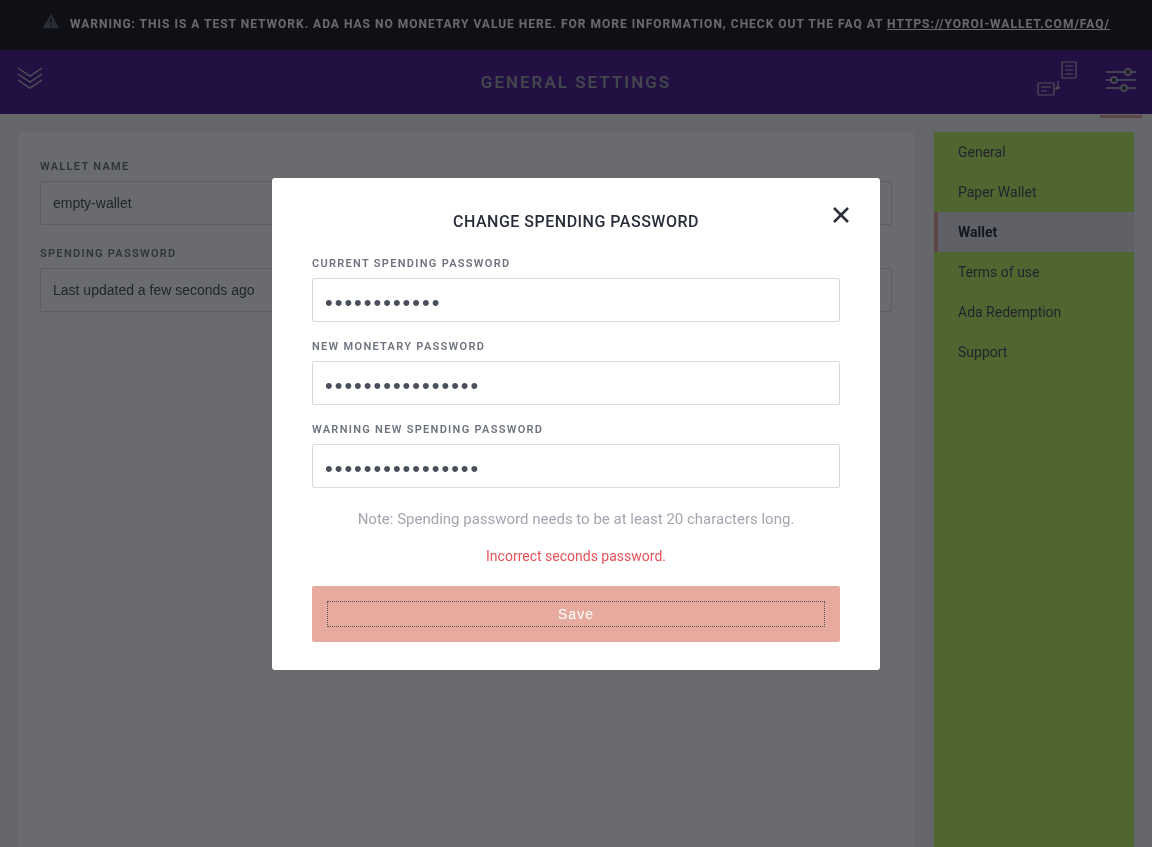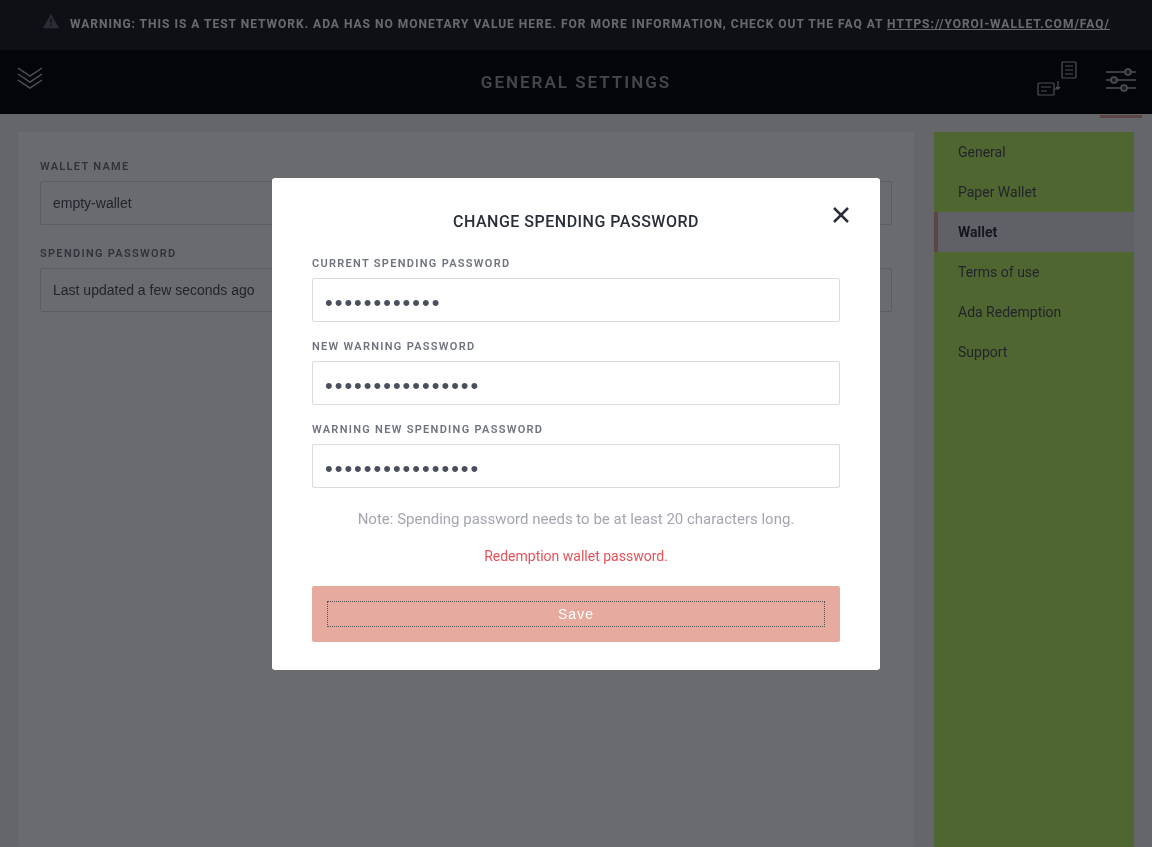--- a/index.html
+++ b/index.html
@@ -19,21 +19,21 @@
     letter-spacing: 1px;
     line-height: 1.8;
     min-height: 50px;
   }
   .warning-banner .warn-icon { flex: 0 0 auto; opacity: 0.7; }
   .warning-banner .warn-text { text-align: center; }
   .warning-banner a { color: #fafbfc; text-decoration: underline; }
 
   
   .topnav {
-    background: #000000;
+    background: #4c1d95;
     height: 64px;
     display: flex;
     align-items: center;
     justify-content: space-between;
     padding: 0 16px;
     position: relative;
   }
   .topnav-title {
     position: absolute;
     left: 50%;
@@ -255,29 +255,29 @@
         <line x1="16" y1="2" x2="2" y2="16" stroke="#2a2e3a" stroke-width="2.5"></line>
       </svg>
     </div>
 
     <div class="form-group">
       <label class="form-label">CURRENT SPENDING PASSWORD</label>
       <input class="form-input" type="password" value="••••••••••••" style="">
     </div>
 
     <div class="form-group">
-      <label class="form-label">NEW WARNING PASSWORD</label>
+      <label class="form-label">NEW MONETARY PASSWORD</label>
       <input class="form-input" type="password" value="••••••••••••••••" style="">
     </div>
 
     <div class="form-group">
       <label class="form-label">WARNING NEW SPENDING PASSWORD</label>
       <input class="form-input" type="password" value="••••••••••••••••" style="">
     </div>
 
     <div class="modal-note">Note: Spending password needs to be at least 20 characters long.</div>
-    <div class="modal-error">Redemption wallet password.</div>
+    <div class="modal-error">Incorrect seconds password.</div>
 
     <div class="modal-save-wrap">
       <button class="modal-save-btn">Save</button>
     </div>
   </div>
 </div>
 
 </body></html>

